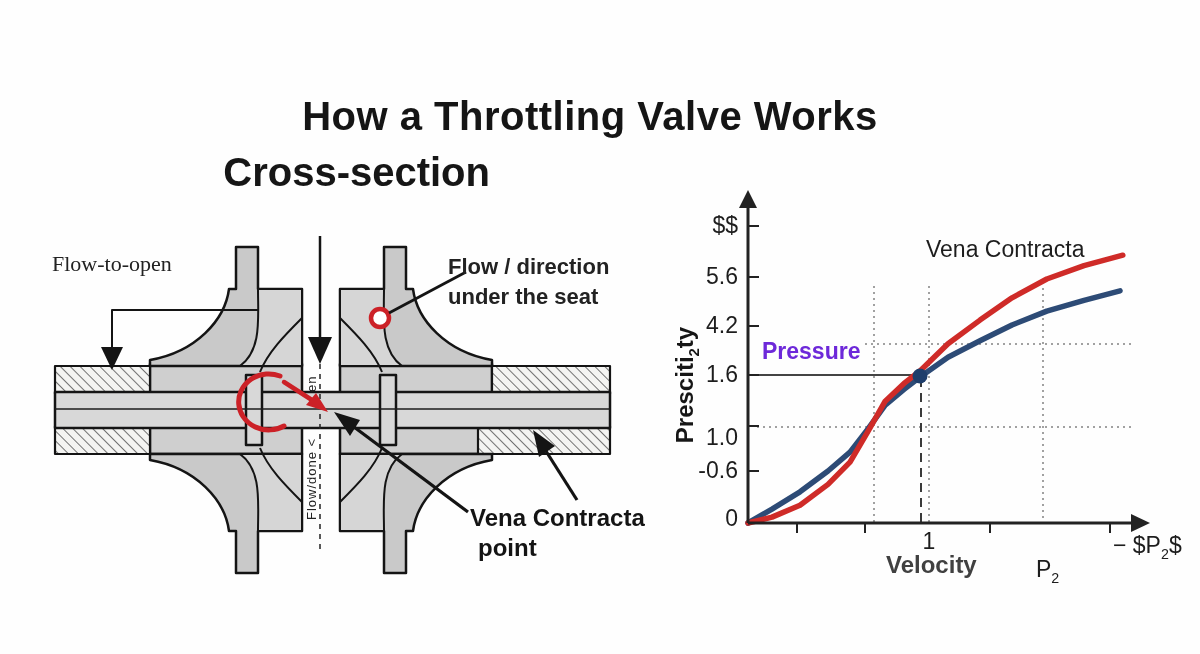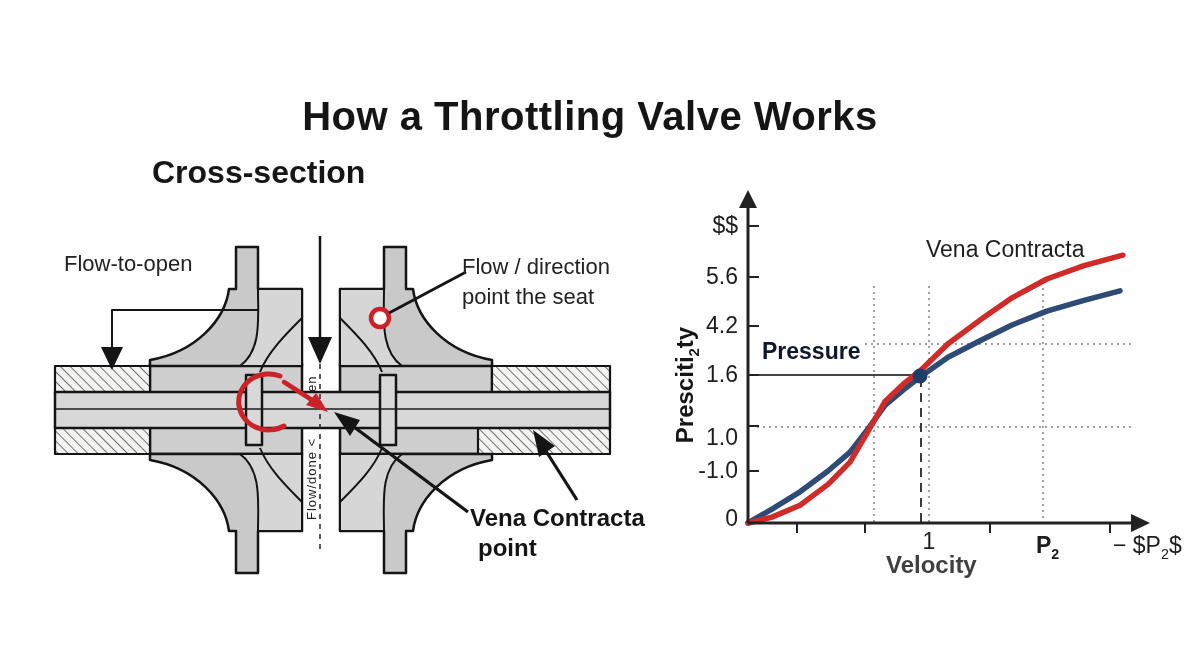--- a/index.html
+++ b/index.html
@@ -1,39 +1,39 @@
 <!DOCTYPE html>
 <html><head>
 <meta charset="utf-8">
 <style>
   html,body{margin:0;padding:0;background:#fff;}
   #stage{position:relative;width:1200px;height:654px;background:#fefefe;overflow:hidden;
          font-family:"Liberation Sans","DejaVu Sans",sans-serif;color:#1b1b1b;}
   .abs{position:absolute;}
   .lbl{font-size:22px;line-height:30px;color:#222;}
   #main-title{left:0;top:64px;width:1180px;text-align:center;font-size:40px;font-weight:700;color:#151515;letter-spacing:0.5px;margin-top:30px;}
-  #valve-heading{left:152px;top:156px;width:320px;text-align:left;font-size:32px;line-height:33px;font-weight:700;color:#161616;}
-  #flow-open-label{left:64px;top:249px;}
-  #flow-dir-label{left:462px;top:252px;}
+  #valve-heading{left:170px;top:156px;width:320px;text-align:right;font-size:40px;line-height:33px;font-weight:700;color:#161616;}
+  #flow-open-label{left:52px;top:249px;font-family:Liberation Serif, serif;}
+  #flow-dir-label{left:448px;top:252px;font-weight:bold;}
   #vena-label{left:470px;top:503px;font-size:24px;line-height:30px;font-weight:700;color:#141414;}
   #vena-label .l2{margin-left:8px;}
   .stem-rot{writing-mode:vertical-rl;transform:rotate(180deg);font-size:13px;letter-spacing:1px;color:#222;}
   #stem-text-lower{left:304px;top:424px;height:96px;}
   #stem-text-upper{left:304px;top:366px;height:26px;}
   
   .ytick{width:50px;text-align:right;font-size:23px;color:#1d1d1d;}
   .xtick{font-size:23px;color:#1d1d1d;}
   sub{font-size:0.62em;}
   #chart-ylabel{left:599px;top:371px;width:172px;height:28px;text-align:center;
                 transform:rotate(-90deg);font-size:24px;font-weight:700;color:#161616;}
   #chart-curve-label{left:926px;top:236px;font-size:23px;color:#1d1d1d;}
-  #chart-pressure-label{left:762px;top:338px;font-size:23px;font-weight:700;color:#0f172a;}
+  #chart-pressure-label{left:762px;top:338px;font-size:23px;font-weight:700;color:#6d28d9;}
   #chart-xlabel{left:886px;top:551px;font-size:24px;font-weight:700;color:#404040;}
   #xtick-1{left:918px;top:528px;width:22px;text-align:center;}
-  #xend-p2{left:1036px;top:532px;font-weight:bold;}
+  #xend-p2{left:1036px;top:556px;}
   #xend-minus{left:1113px;top:532px;}
 </style>
 </head>
 <body>
 
 <div id="stage">
 
   <svg class="abs" style="left:0;top:0" width="1200" height="654" viewBox="0 0 1200 654">
     <defs>
       <pattern id="hatch" width="7" height="7" patternUnits="userSpaceOnUse" patternTransform="rotate(-45)">
@@ -155,41 +155,41 @@
   <div id="valve-heading" class="abs">
     <div>Cross-section</div>
   </div>
 
   <div id="flow-open-label" class="abs lbl">
     <div>Flow-to-open</div>
   </div>
 
   <div id="flow-dir-label" class="abs lbl">
     <div>Flow / direction</div>
-    <div>point the seat</div>
+    <div>under the seat</div>
   </div>
 
   <div id="vena-label" class="abs">
     <div>Vena Contracta</div>
     <div class="l2">point</div>
   </div>
 
   <div id="stem-text-upper" class="abs stem-rot">en</div>
   <div id="stem-text-lower" class="abs stem-rot">Flow/done &lt;</div>
 
   <div id="chart-ylabel" class="abs">
     <span>Presciti</span><sub>2</sub><span>ty</span>
   </div>
 
   <div class="abs ytick" style="left:688px;top:212px">$$</div>
   <div class="abs ytick" style="left:688px;top:263px">5.6</div>
   <div class="abs ytick" style="left:688px;top:312px">4.2</div>
   <div class="abs ytick" style="left:688px;top:361px">1.6</div>
   <div class="abs ytick" style="left:688px;top:424px">1.0</div>
-  <div class="abs ytick" style="left:688px;top:457px">-1.0</div>
+  <div class="abs ytick" style="left:688px;top:457px">-0.6</div>
   <div class="abs ytick" style="left:688px;top:505px">0</div>
 
   <div id="chart-curve-label" class="abs">Vena Contracta</div>
   <div id="chart-pressure-label" class="abs">Pressure</div>
 
   <div id="xtick-1" class="abs xtick">1</div>
   <div id="chart-xlabel" class="abs">Velocity</div>
 
   <div id="xend-p2" class="abs xtick">
     <span>P</span><sub>2</sub>

